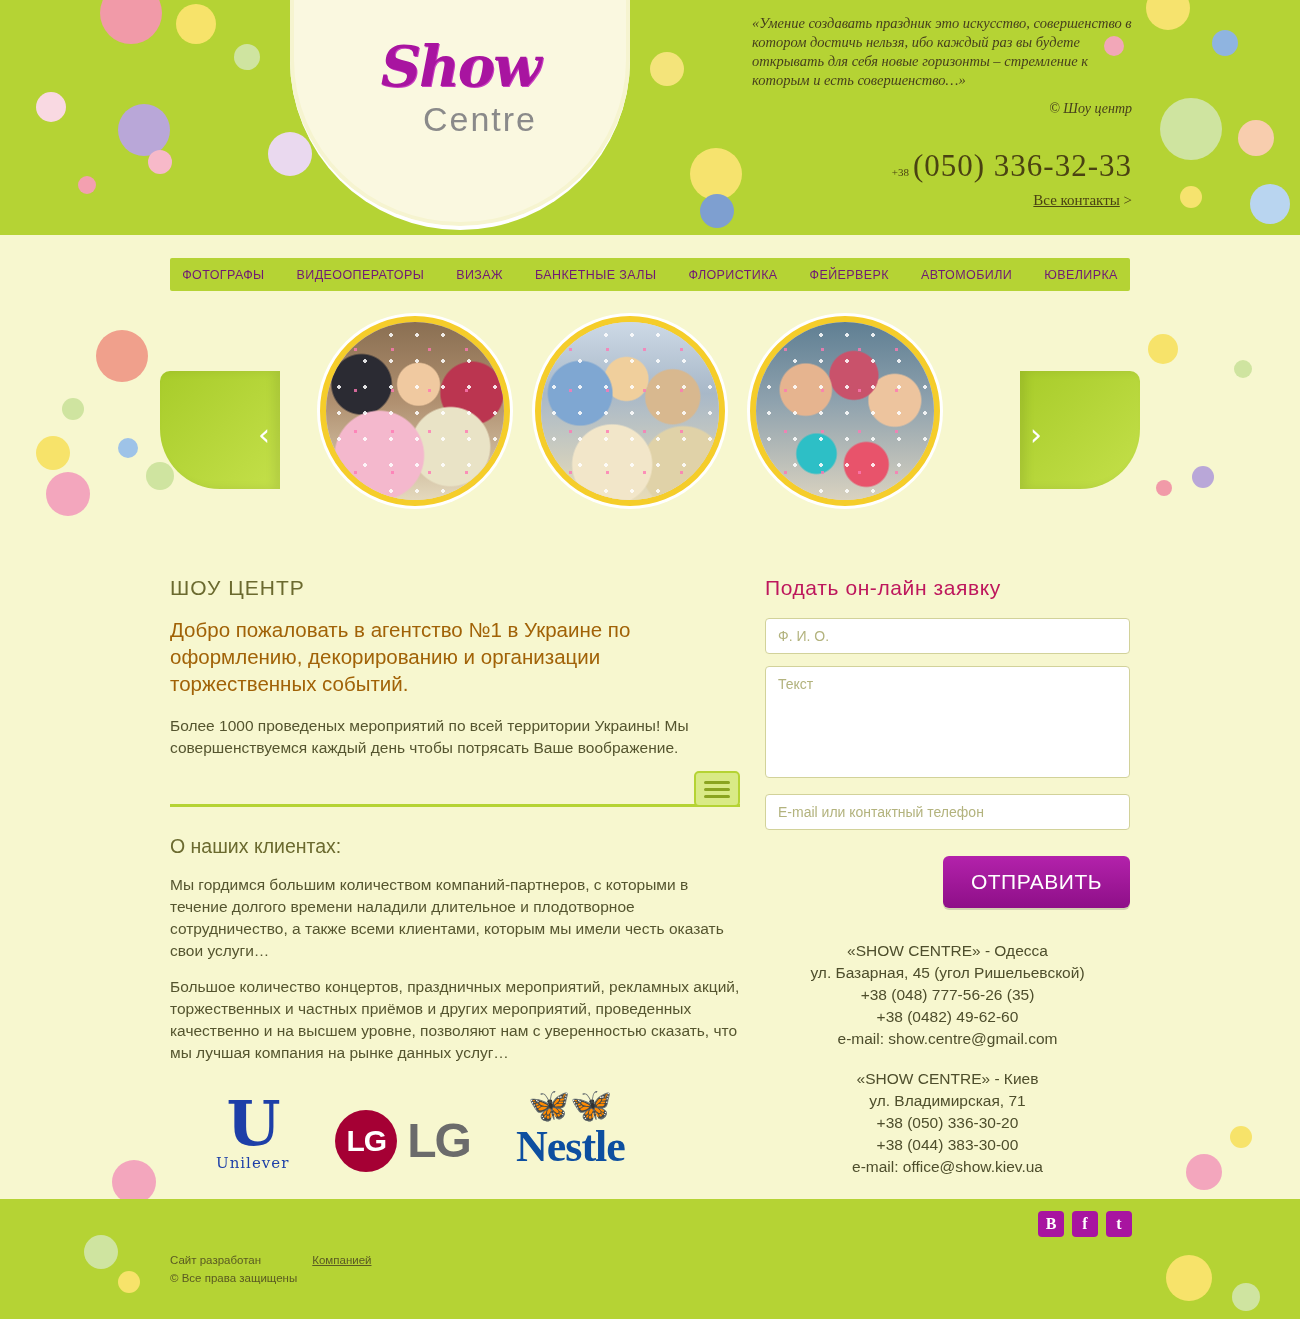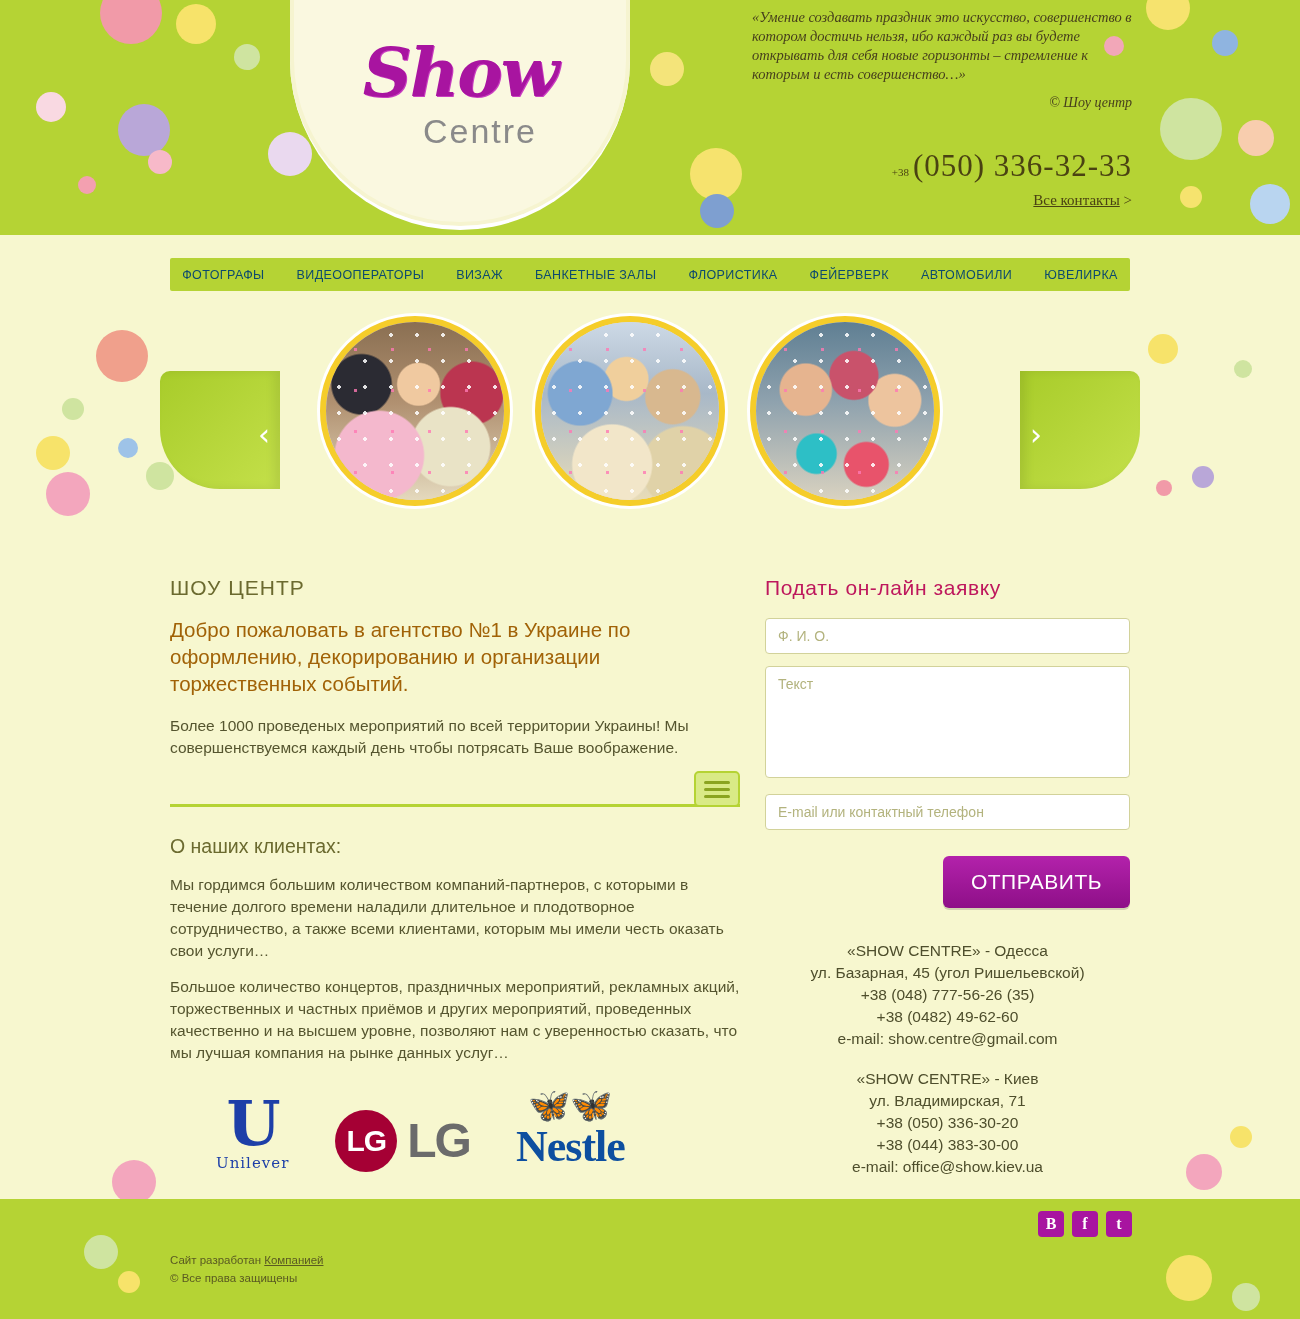--- a/index.html
+++ b/index.html
@@ -45,39 +45,39 @@
     left: 290px;
     top: 0px;
     width: 340px;
     height: 230px;
     text-align: center;
   }
   .logo-show {
     font-family: "DejaVu Serif", serif;
     font-style: italic;
     font-weight: bold;
-    font-size: 68px;
+    font-size: 56px;
     color: #a814a0;
     line-height: 1;
     margin-top: 38px;
     letter-spacing: -2px;
     text-shadow: 1px 1px 0 #c93fc0;
   }
   .logo-centre {
     font-size: 34px;
     color: #8a8a8a;
     letter-spacing: 2px;
     margin-top: 6px;
     margin-left: 40px;
   }
 
   .quote-block {
     position: absolute;
     right: 168px;
-    top: 8px;
+    top: 14px;
     width: 380px;
     text-align: left;
   }
   .quote-text {
     font-family: "Liberation Serif", serif;
     font-style: italic;
     font-size: 14.5px;
     line-height: 1.32;
     color: #463f1c;
   }
@@ -119,21 +119,21 @@
     margin: 23px auto 0;
     height: 33px;
     background: #b5d334;
     border-radius: 2px;
     display: flex;
     align-items: center;
     justify-content: center;
     gap: 0px;
   }
   .nav-item {
-    color: #0c4a6e;
+    color: #701a75;
     font-size: 12.5px;
     letter-spacing: 0.4px;
     padding: 0 16px;
     cursor: pointer;
     white-space: nowrap;
   }
 
   
   .slider {
     position: relative;
@@ -345,21 +345,21 @@
     overflow: hidden;
   }
   .footer-inner { position: relative; width: 1300px; height: 120px; margin: 0 auto; }
   .footer-text {
     position: absolute;
     left: 170px; top: 52px;
     font-size: 11.5px;
     color: #5a5a22;
     line-height: 1.6;
   }
-  .footer-text a { color: #5a5a22; text-decoration: underline; }
+  .footer-text a { color: #5a5a22; text-decoration: underline; margin-left: 48px; }
   .socials {
     position: absolute;
     right: 168px; top: 12px;
     display: flex; gap: 8px;
   }
   .soc {
     width: 26px; height: 26px;
     border-radius: 4px;
     background: #a814a0;
     color: #fff;

